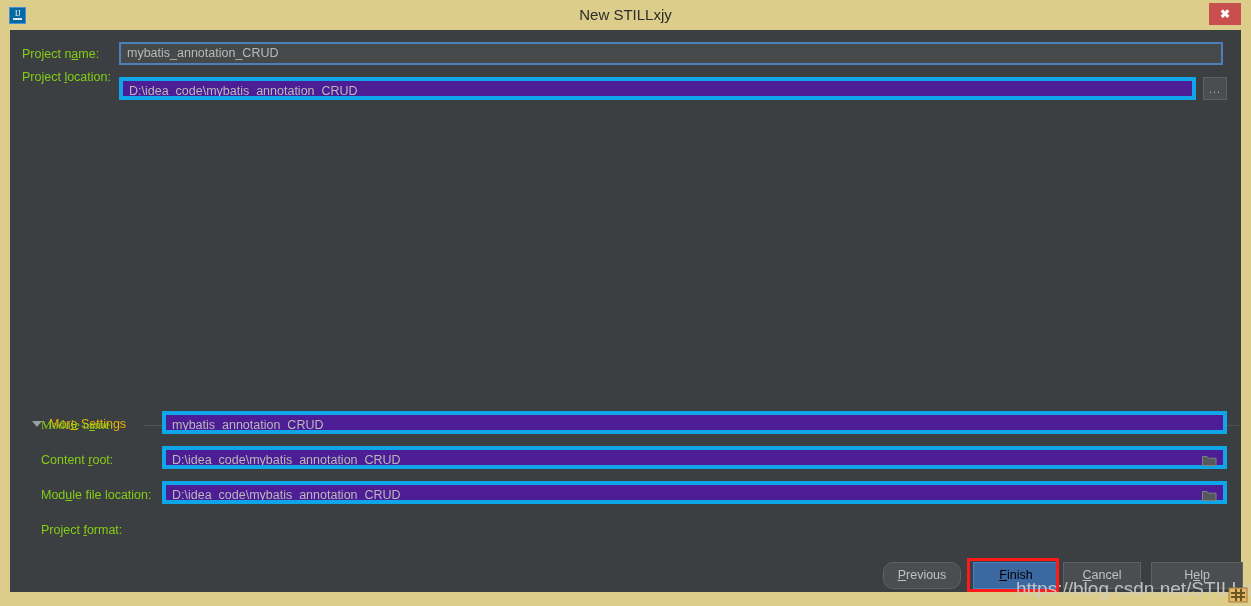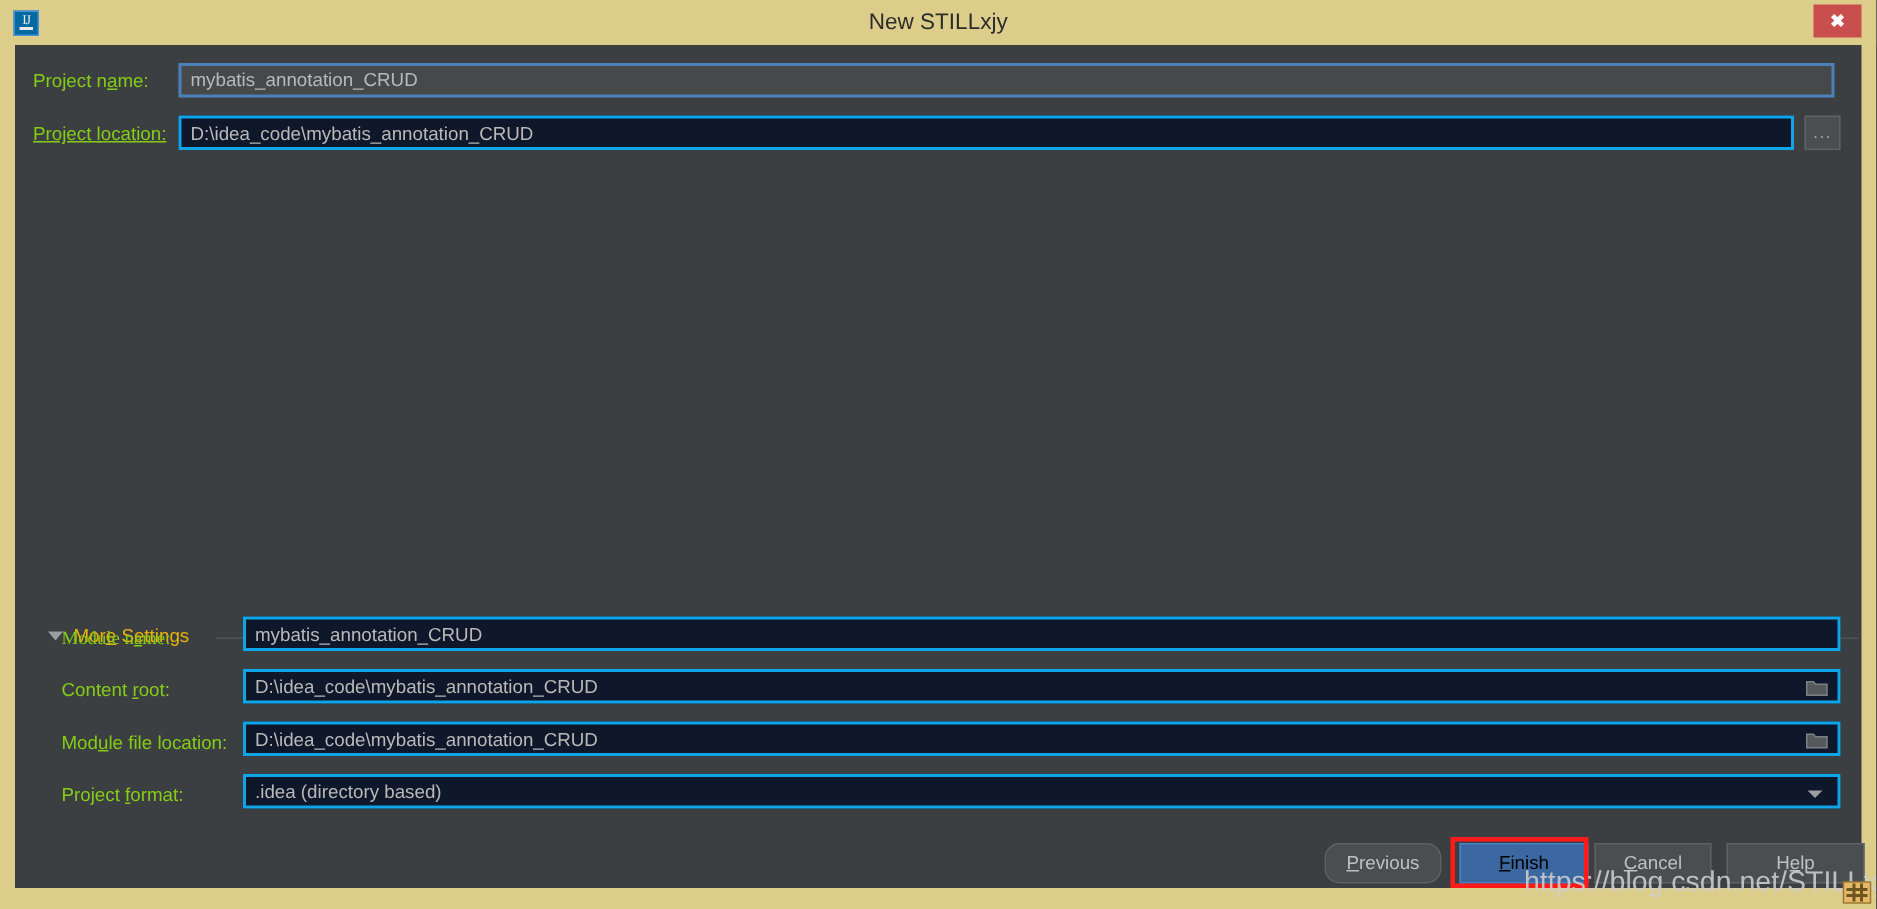--- a/index.html
+++ b/index.html
@@ -93,22 +93,22 @@
     position: absolute;
     font-size: 12.5px;
     color: #84cc16;
     white-space: nowrap;
   }
   .lbl u { text-decoration: underline; }
 
   
   .field {
     position: absolute;
-    background: #0f172a;
-    border: 2px solid #0ea5e9;
+    background: #4c1d95;
+    border: 4px solid #0ea5e9;
     box-sizing: border-box;
     height: 23px;
   }
   .field.focused {
     border: 2px solid #4b81b8;
     background: #45494a;
   }
   .field .txt {
     position: absolute;
     left: 6px; top: 0;
@@ -255,21 +255,21 @@
     </div>
   </div>
 
   <div class="dialog">
 
     <div class="lbl" style="left:12px; top:17px;">Project n<u>a</u>me:</div>
     <div class="field focused" style="left:109px; top:12px; width:1104px;">
       <div class="txt">mybatis_annotation_CRUD</div>
     </div>
 
-    <div class="lbl" style="left:12px; top:52px;text-decoration:underline;">Project <u>l</u>ocation:</div>
+    <div class="lbl" style="left:12px; top:40px;">Project <u>l</u>ocation:</div>
     <div class="field" style="left:109px; top:47px; width:1077px;">
       <div class="txt">D:\idea_code\mybatis_annotation_CRUD</div>
     </div>
     <div class="sqbtn" style="left:1193px; top:47px; width:24px; height:23px;">
       <div class="dots">...</div>
     </div>
 
     <div class="more-settings-row">
       <div class="ms-tri"></div>
       <div class="ms-label">Mor<u>e</u> Settings</div>
@@ -295,26 +295,20 @@
     <div class="field" style="left:152px; top:451px; width:1065px;">
       <div class="txt">D:\idea_code\mybatis_annotation_CRUD</div>
       <div class="folder-btn" style="right:0; top:0;">
         <svg width="15" height="12" viewBox="0 0 15 12">
           <path d="M0.5 1.5 L5 1.5 L6.3 3.2 L14 3.2 L14 10.5 L0.5 10.5 Z" fill="#55595b" stroke="#7d8183" stroke-width="1"></path>
         </svg>
       </div>
     </div>
 
     <div class="lbl" style="left:31px; top:493px;">Project <u>f</u>ormat:</div>
-    <div class="field" style="left:152px; top:486px; width:1065px;">
-      <div class="txt">.idea (directory based)</div>
-      <div class="dd-arrow" style="right:4px; top:0;">
-        <div class="tri"></div>
-      </div>
-    </div>
 
     <div class="btn" style="left:873px; top:532px; width:78px;border-radius:10px;"><u>P</u>revious</div>
     <div class="btn primary" style="left:963px; top:532px; width:86px;"><u>F</u>inish</div>
     <div class="btn" style="left:1053px; top:532px; width:78px;"><u>C</u>ancel</div>
     <div class="btn" style="left:1141px; top:532px; width:92px;">H<u>e</u>lp</div>
 
   </div>
 
   <div class="redbox" style="left:967px; top:558px; width:92px; height:34px;"></div>
 

